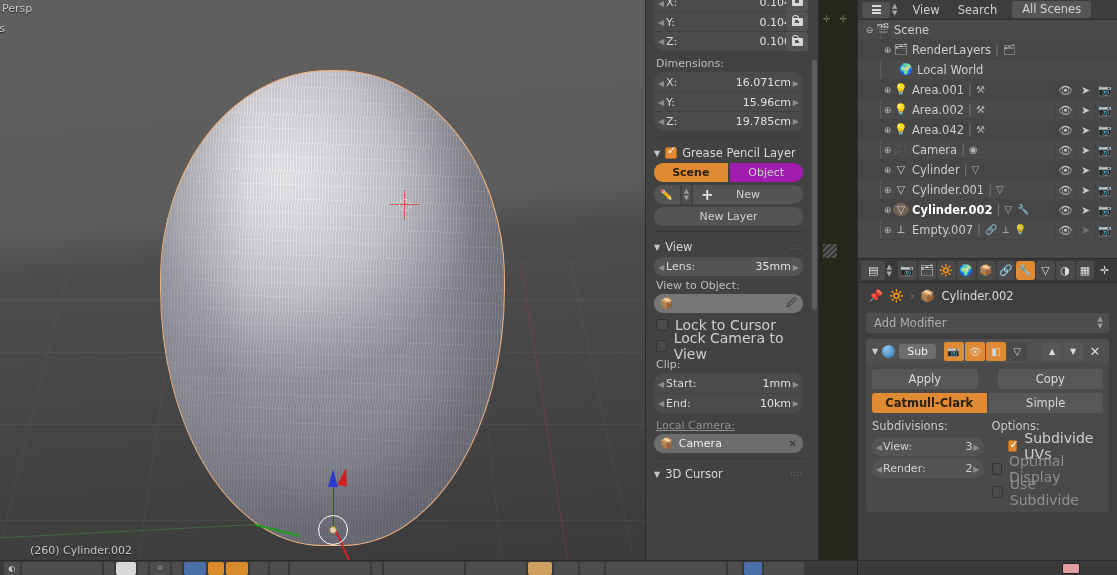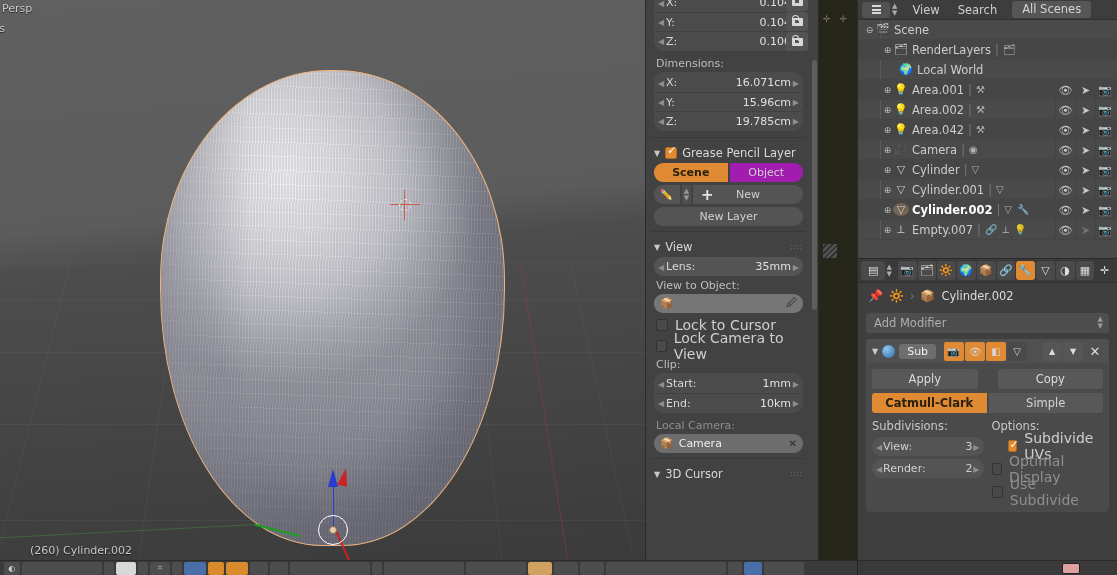--- a/index.html
+++ b/index.html
@@ -131,21 +131,21 @@
   .np-group .np-row { margin: 0; background: transparent; border-radius: 0; height: 19px; }
   .np-group .np-row + .np-row { border-top: 1px solid #414141; }
 
   .np-header {
     display: flex; align-items: center; gap: 5px;
     height: 20px; padding: 0 8px; margin-top: 4px; color: #d8d8d8; font-size: 11.5px;
   }
   .np-header .tri { font-size: 8px; color: #c8c8c8; }
   .np-header .dots { margin-left: auto; color: #6e6e6e; letter-spacing: 1px; font-size: 8px; }
   .np-sub { padding: 0 10px; color: #bdbdbd; font-size: 11px; margin: 3px 0 2px 0; }
-  .np-sub.dim { color: #8f8f8f; }
+  .np-sub.dim { color: #8f8f8f; text-decoration: underline; }
   .np-divider { height: 1px; background: #383838; margin: 5px 6px; }
 
   .np-toggle-pair { display: flex; margin: 0 8px 3px 8px; gap: 2px; }
   .np-toggle-pair .tg {
     flex: 1; height: 19px; line-height: 19px; text-align: center; font-size: 11px;
     background: #a21caf; color: #d0d0d0;
   }
   .np-toggle-pair .tg:first-child { border-radius: 9px 0 0 9px; }
   .np-toggle-pair .tg:last-child { border-radius: 0 9px 9px 0; }
   .np-toggle-pair .tg.on { background: #e08b33; color: #2b2110; font-weight: bold; }

